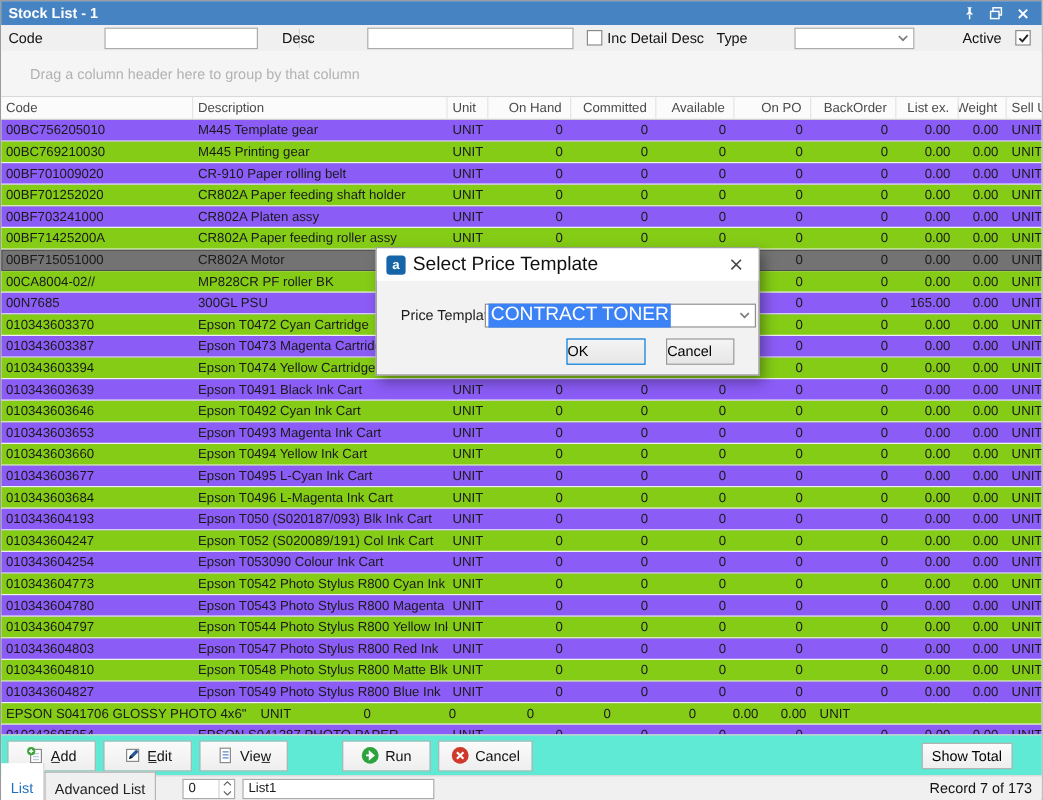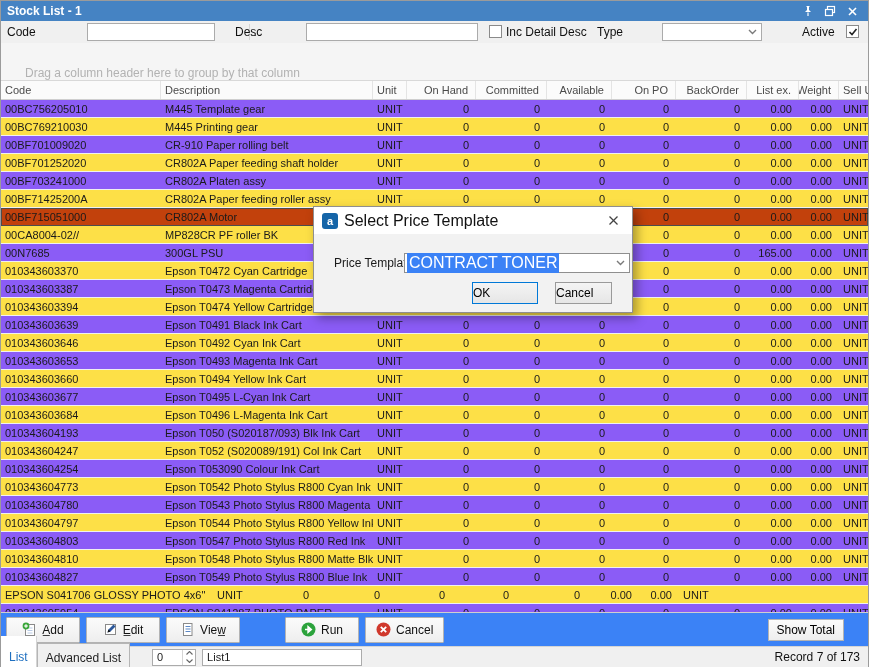--- a/index.html
+++ b/index.html
@@ -20,36 +20,36 @@
   .tbox input { border:none; outline:none; flex:1; height:100%; font:inherit; padding:0 3px; background:transparent; }
   .ellipsis-btn { width:20px; height:100%; border-left:1px solid #d5d5d5; color:#555; font-size:11px; display:flex; align-items:center; justify-content:center; cursor:pointer; letter-spacing:1px; }
   .combo { position:absolute; top:2px; height:18px; background:#fff; border:1px solid #ababab; display:flex; align-items:center; }
   .combo .val { flex:1; padding:0 3px; font-size:11px; }
   .combo .chev { width:18px; height:100%; display:flex; align-items:center; justify-content:center; }
   .checkbox { position:absolute; top:4px; width:13px; height:13px; background:#fff; border:1px solid #8a8a8a; display:flex; align-items:center; justify-content:center; cursor:pointer; }
   .checkbox svg { display:none; }
   .checkbox.checked svg { display:block; }
 
   
-  .groupbar { height:38px; background:#f5f5f5; border-bottom:1px solid #d9d9d9; display:flex; align-items:flex-end; padding-left:24px; color:#b2b2b2; font-size:12px; flex:0 0 auto; }
+  .groupbar { height:38px; background:#f5f5f5; border-bottom:1px solid #d9d9d9; display:flex; align-items:center; padding-left:24px; color:#b2b2b2; font-size:12px; flex:0 0 auto; }
 
   
   .ghead { height:19px; display:flex; background:#fbfbfb; border-bottom:1px solid #cfcfcf; flex:0 0 auto; }
   .gc { height:100%; overflow:hidden; white-space:nowrap; padding:0 4px; display:flex; align-items:center; font-size:11px; }
   .gc.r { justify-content:flex-end; padding-right:7px; }
   .hc { color:#4a4a4a; border-right:1px solid #e4e4e4; }
   .gbody { height:512px; overflow:hidden; flex:0 0 auto; }
   .grow { height:18px; display:flex; background:#8b5cf6; box-shadow:inset 0 -1px 0 #f0f0f0; cursor:default; }
-  .grow.alt { background:#fde047; }
-  .grow.sel { background:#c2410c; box-shadow:inset 0 0 0 1px #4d4d4d; }
+  .grow.alt { background:#84cc16; }
+  .grow.sel { background:#737373; box-shadow:inset 0 0 0 1px #4d4d4d; }
   .c0{width:160px}.c1{width:212px}.c2{width:34px}.c3{width:69px}.c4{width:71px}.c5{width:65px}
   .c6{width:64px}.c7{width:71px}.c8{width:52px}.c9{width:40px}.c10{width:31px;flex:1;border-right:none}
 
   
-  .toolbar { height:34px; background:#3b82f6; border-top:1px solid #cfcfcf; display:flex; align-items:center; flex:0 0 auto; }
+  .toolbar { height:34px; background:#5eead4; border-top:1px solid #cfcfcf; display:flex; align-items:center; flex:0 0 auto; }
   .btn { height:26px; min-width:74px; background:linear-gradient(#fbfbfb,#eeeeee); border:1px solid #b3b3b3; border-radius:1px; display:flex; align-items:center; justify-content:center; gap:5px; font-size:12px; color:#111; cursor:pointer; padding:0 10px; }
   .btn .ic { display:flex; align-items:center; }
   .smallbtn { height:22px; min-width:64px; background:linear-gradient(#fbfbfb,#eeeeee); border:1px solid #b3b3b3; font-size:12px; display:flex; align-items:center; justify-content:center; cursor:pointer; padding:0 8px; }
 
   
   .footer { height:21px; background:#f0f0f0; border-top:1px solid #d5d5d5; display:flex; align-items:center; flex:1; }
   .tab { padding:14px 8px; font-size:12px; cursor:pointer; }
   .tab.active { color:#1e6fc0; background:#fff; border-right:1px solid #d5d5d5; }
   .tab.inactive { color:#222; background:#f0f0f0; border:1px solid #b5b5b5; border-bottom:none; height:20px; display:flex; align-items:center; }
   .spinner { margin-left:22px; width:44px; height:17px; background:#fff; border:1px solid #ababab; display:flex; }

